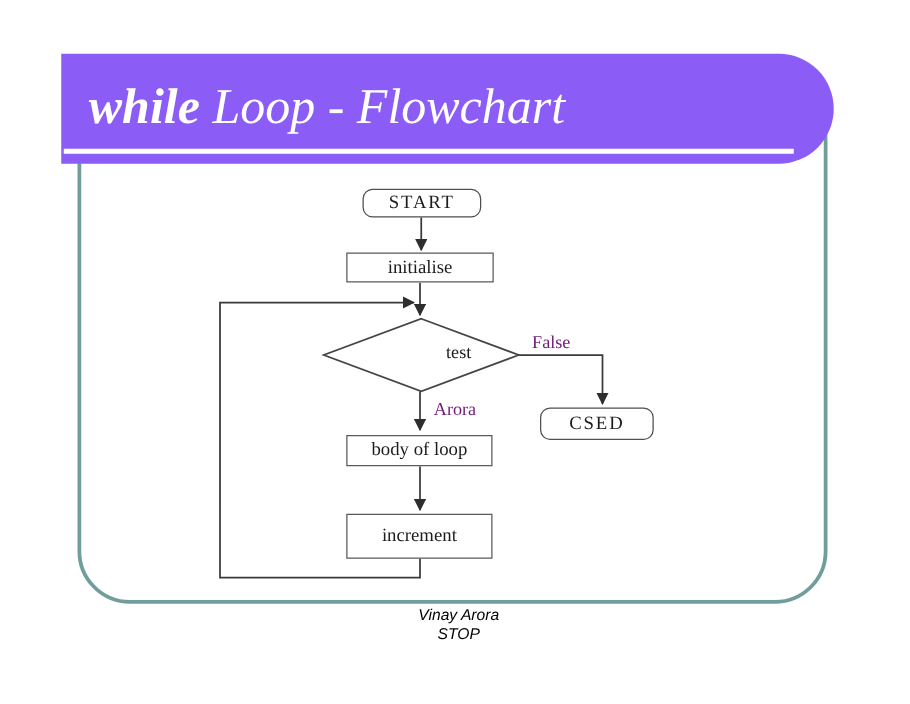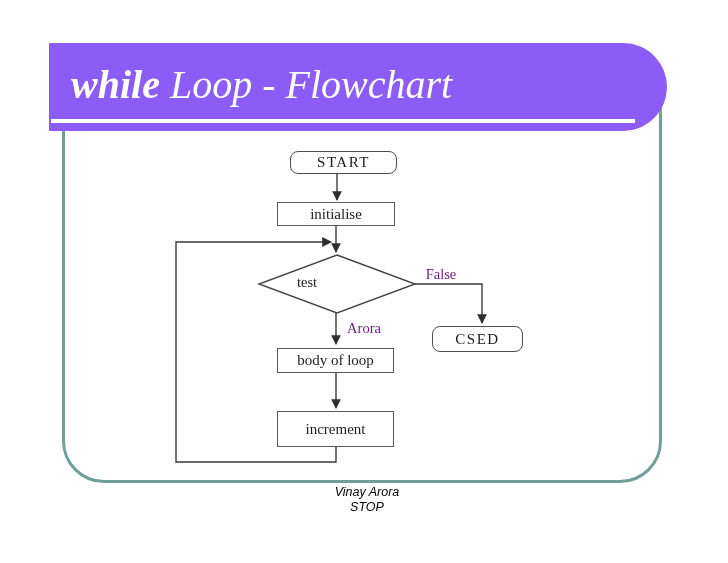--- a/index.html
+++ b/index.html
@@ -93,21 +93,21 @@
     font-size: 14.5px;
     color: #701a75;
     z-index: 4;
     text-align: center;
   }
   .diamond-label {
     position: absolute;
     left: 297px;
     top: 274px;
     width: 80px;
-    text-align: left;
+    text-align: right;
     font-size: 14.5px;
     color: #1c1c1c;
     z-index: 3;
   }
   .footer {
     position: absolute;
     left: 262px;
     top: 485px;
     width: 210px;
     text-align: center;
@@ -143,21 +143,21 @@
       <polyline points="337,174 337,200" marker-end="url(#arr)"></polyline>
       <polyline points="336,226 336,252" marker-end="url(#arr)"></polyline>
       <polyline points="336,435 336,462 176,462 176,242 331,242" marker-end="url(#arr)"></polyline>
       <polyline points="415,284 482,284 482,323" marker-end="url(#arr)"></polyline>
       <polyline points="336,313 336,344" marker-end="url(#arr)"></polyline>
       <polyline points="336,373 336,408" marker-end="url(#arr)"></polyline>
     </g>
     <polygon points="337,255 415,284 337,313 259,284" fill="#ffffff" stroke="#454545" stroke-width="1.4"></polygon>
   </svg>
 
-  <div class="node terminator" style="left:290px; top:151px; width:107px; height:23px;">
+  <div class="node terminator" style="left:290px; top:151px; width:95px; height:23px;">
     <span>START</span>
   </div>
 
   <div class="node" style="left:277px; top:202px; width:118px; height:24px;">
     <span>initialise</span>
   </div>
 
   <div class="diamond-label">test</div>
 
   <div class="node" style="left:277px; top:348px; width:117px; height:25px;justify-content:center;">

